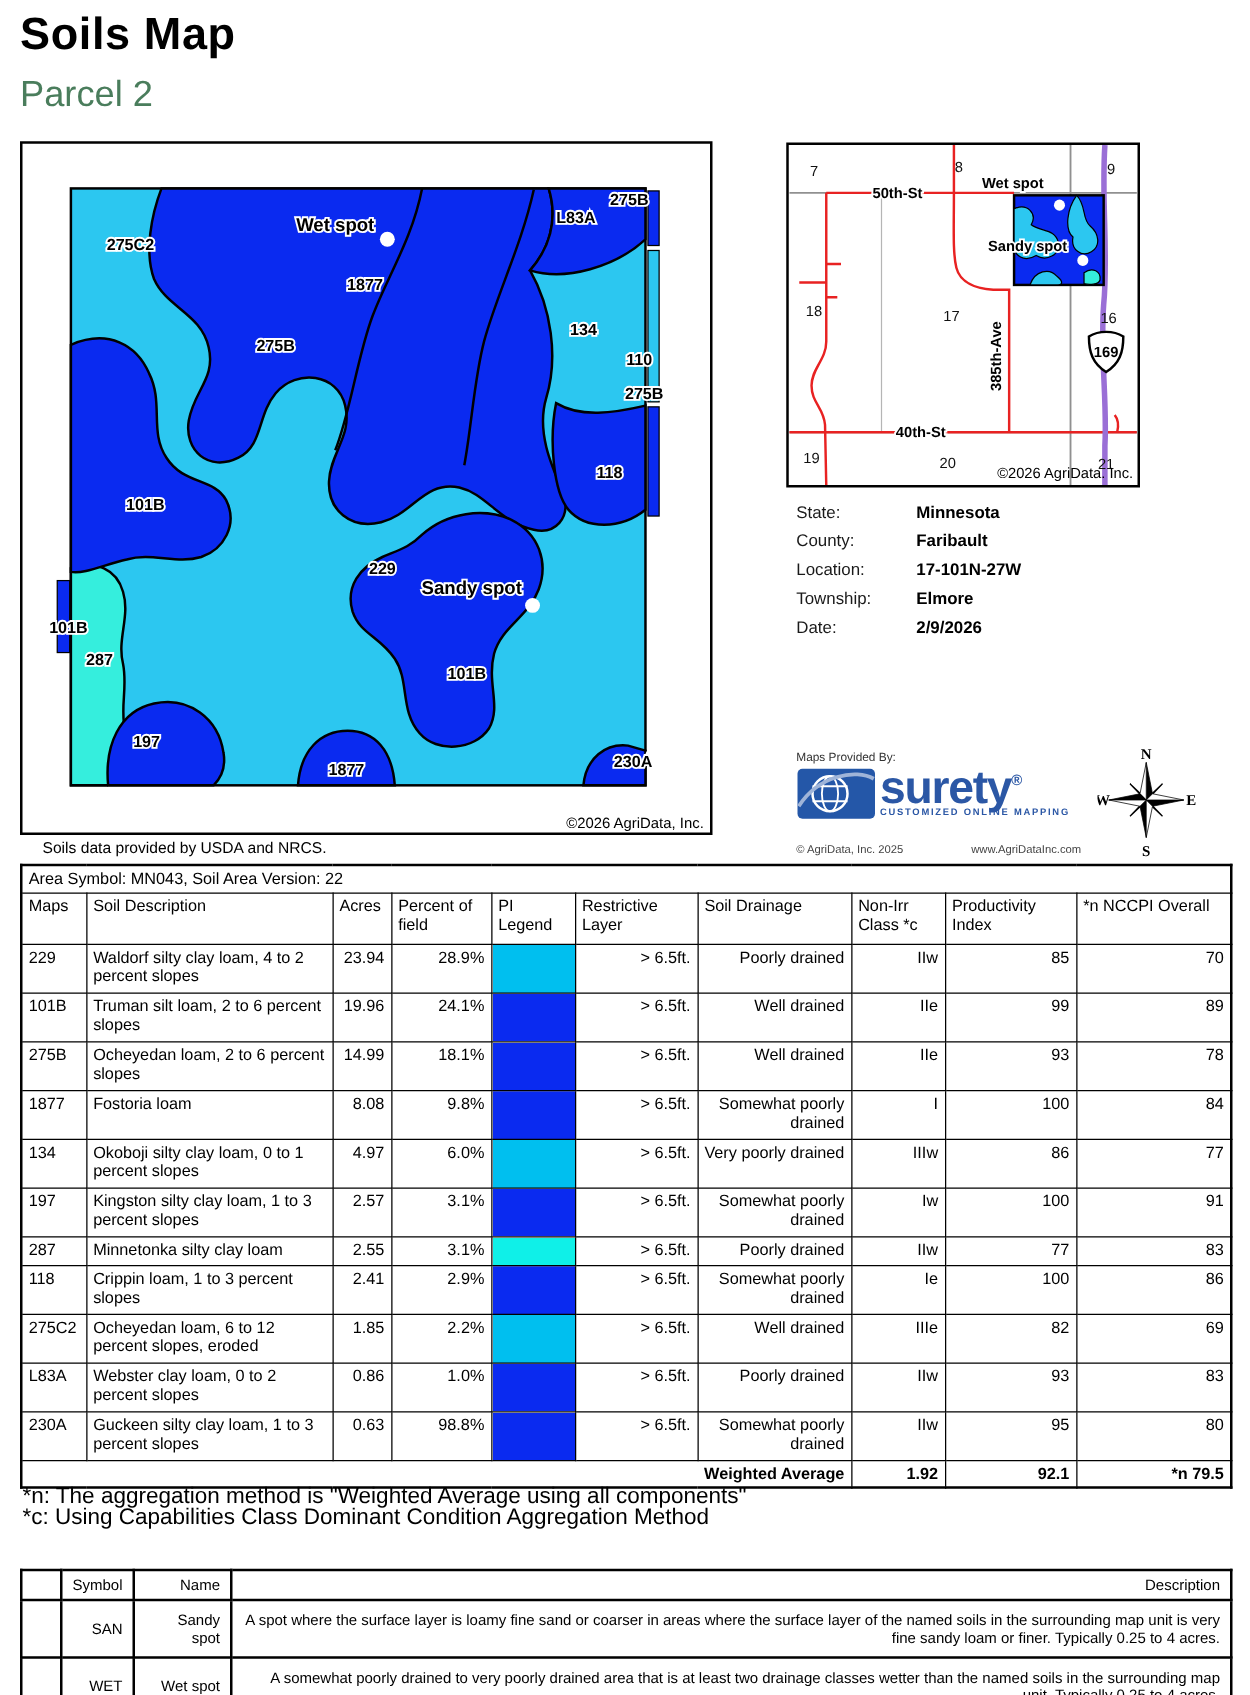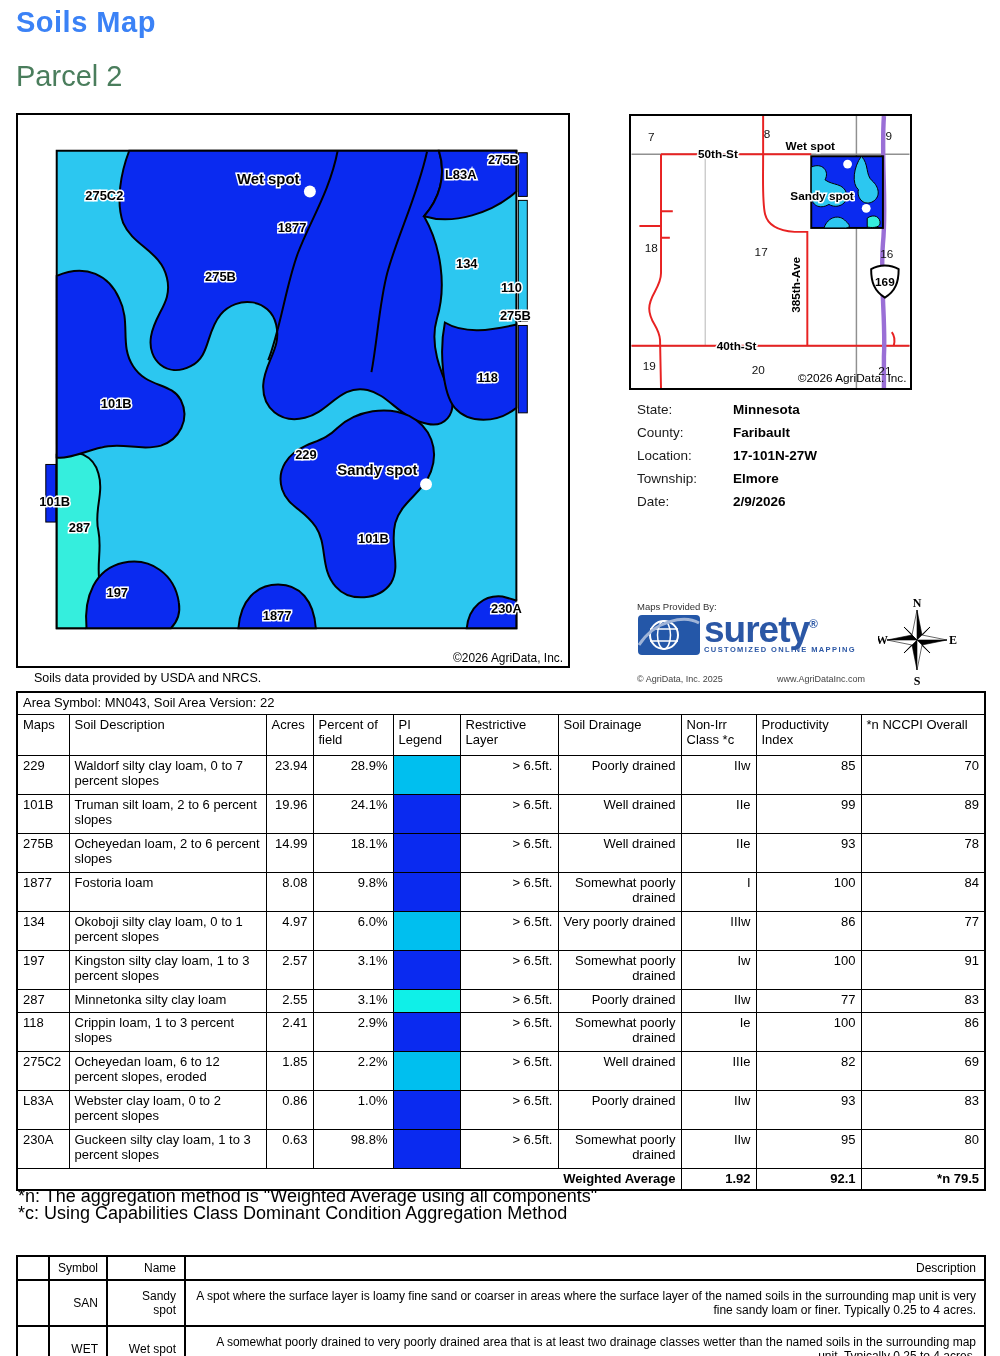--- a/index.html
+++ b/index.html
@@ -1,19 +1,19 @@
 <!DOCTYPE html>
 <html><head>
 <meta charset="utf-8">
 <style>
   html,body{margin:0;padding:0;background:#fff;}
   .page{position:relative;width:1000px;height:1356px;background:#fff;
         font-family:"Liberation Sans",sans-serif;color:#000;overflow:hidden;}
-  .title{position:absolute;left:16px;top:6px;font-size:29px;font-weight:bold;
-         color:#3b82f6;letter-spacing:.5px;}
+  .title{position:absolute;left:16px;top:6px;font-size:36px;font-weight:bold;
+         color:#000000;letter-spacing:.5px;}
   .subtitle{position:absolute;left:16px;top:60px;font-size:29px;font-weight:400;color:#4a7d5c;}
   .map-panel{position:absolute;left:16px;top:113px;width:550px;height:551px;
              border:2px solid #000;background:#fff;}
   .map-panel svg{display:block;width:100%;height:100%;}
   .locator-panel{position:absolute;left:629px;top:114px;width:279px;height:272px;
                  border:2px solid #000;background:#fff;}
   .locator-panel svg{display:block;width:100%;height:100%;}
   .info-block{position:absolute;left:637px;top:398px;width:280px;font-size:13.5px;}
   .info-row{display:flex;height:23px;align-items:center;}
   .info-row .lbl{width:96px;color:#1a1a1a;}
@@ -267,21 +267,21 @@
             <th>Restrictive Layer</th>
             <th>Soil Drainage</th>
             <th>Non-Irr Class *c</th>
             <th>Productivity Index</th>
             <th>*n NCCPI Overall</th>
           </tr>
       </thead>
       <tbody id="soil-tbody">
           <tr style="height: 39px;">
             <td class="al">229</td>
-            <td class="al">Waldorf silty clay loam, 0 to 7 percent slopes</td>
+            <td class="al">Waldorf silty clay loam, 4 to 2 percent slopes</td>
             <td>23.94</td>
             <td>28.9%</td>
             <td class="swatch" style="background: rgb(0, 191, 239);"></td>
             <td>&gt; 6.5ft.</td>
             <td>Poorly drained</td>
             <td>IIw</td>
             <td>85</td>
             <td>70</td>
           </tr>
           <tr style="height: 39px;">

